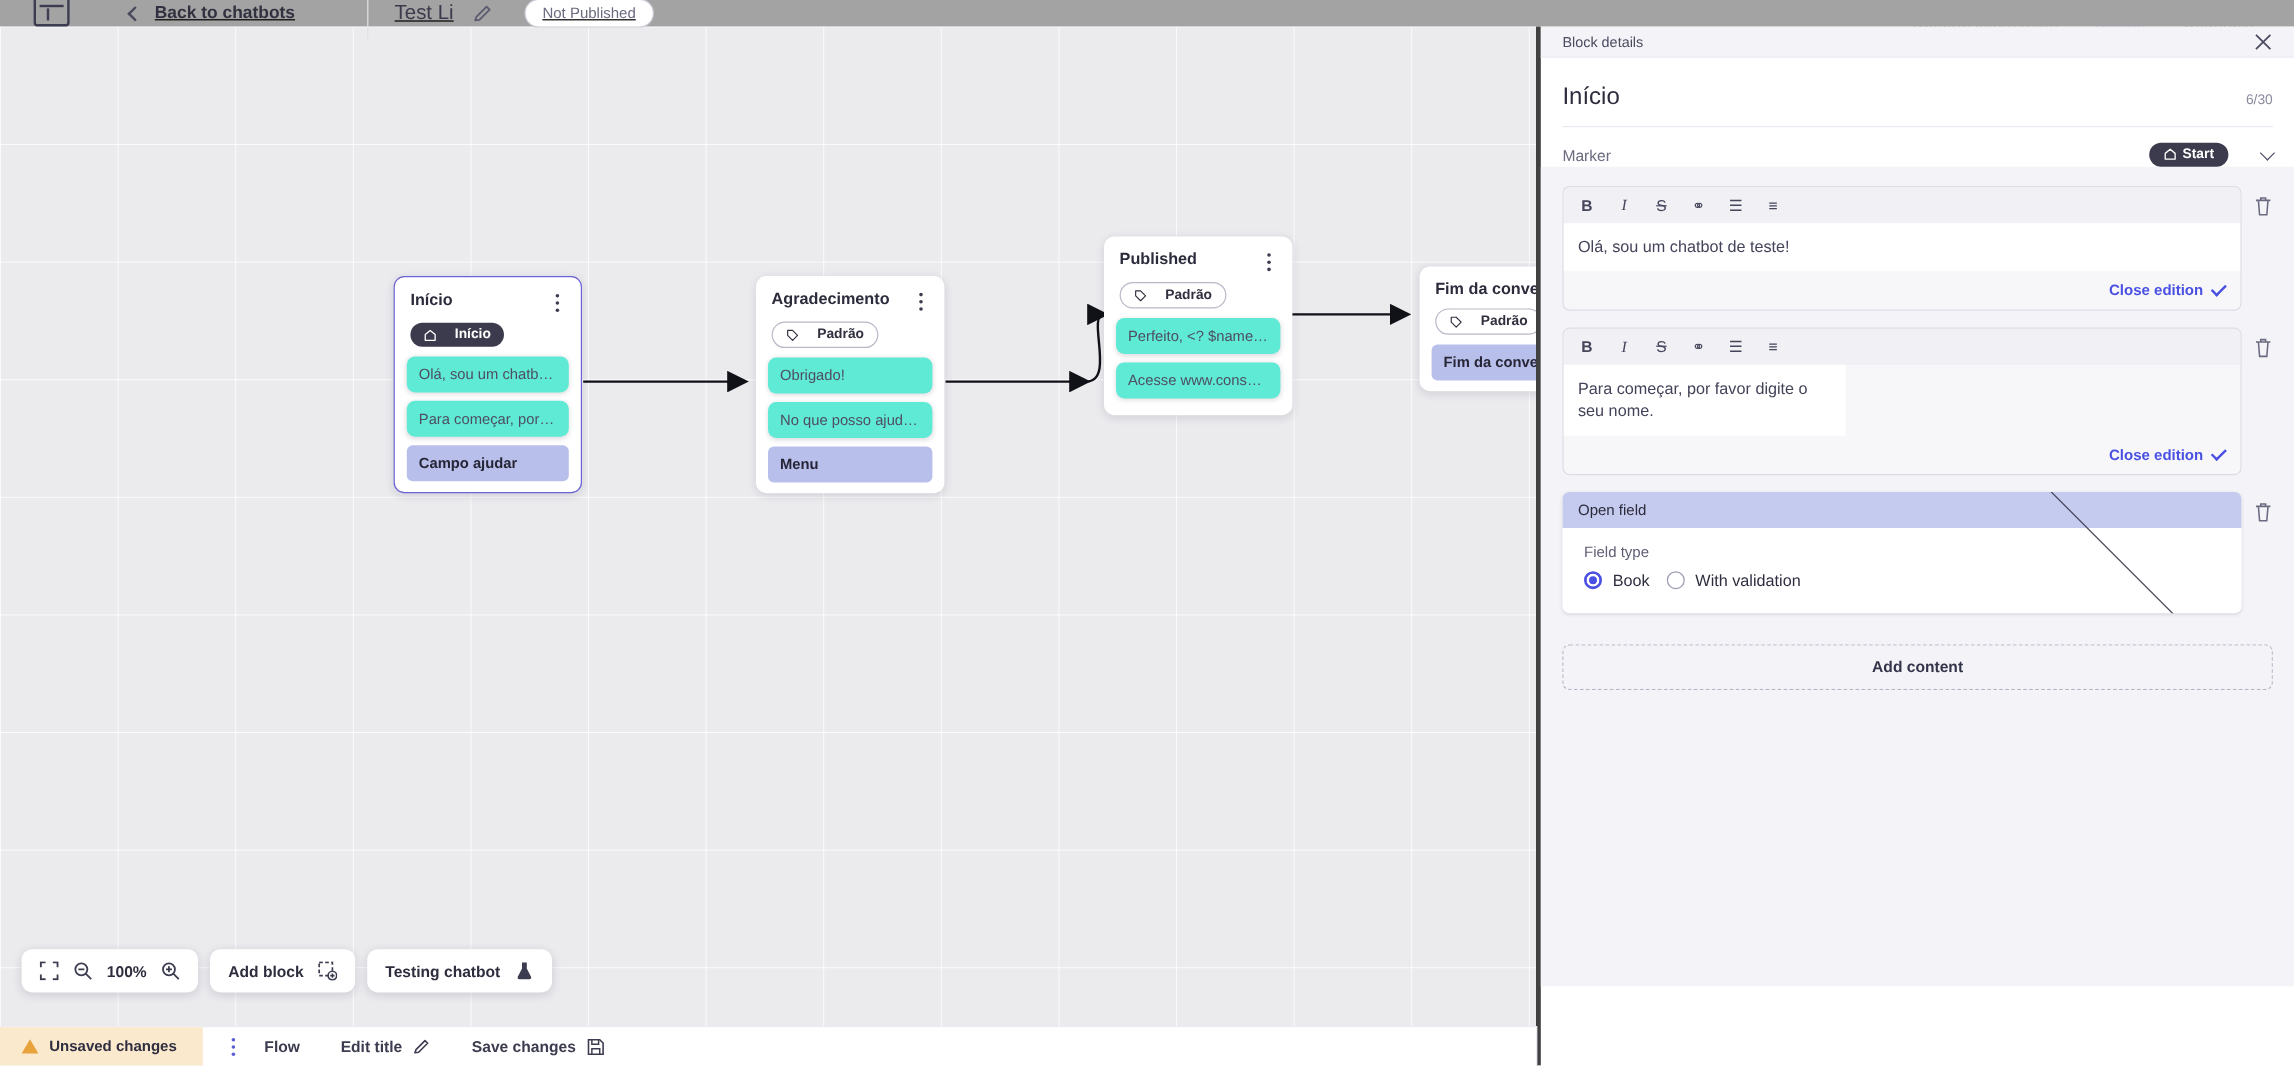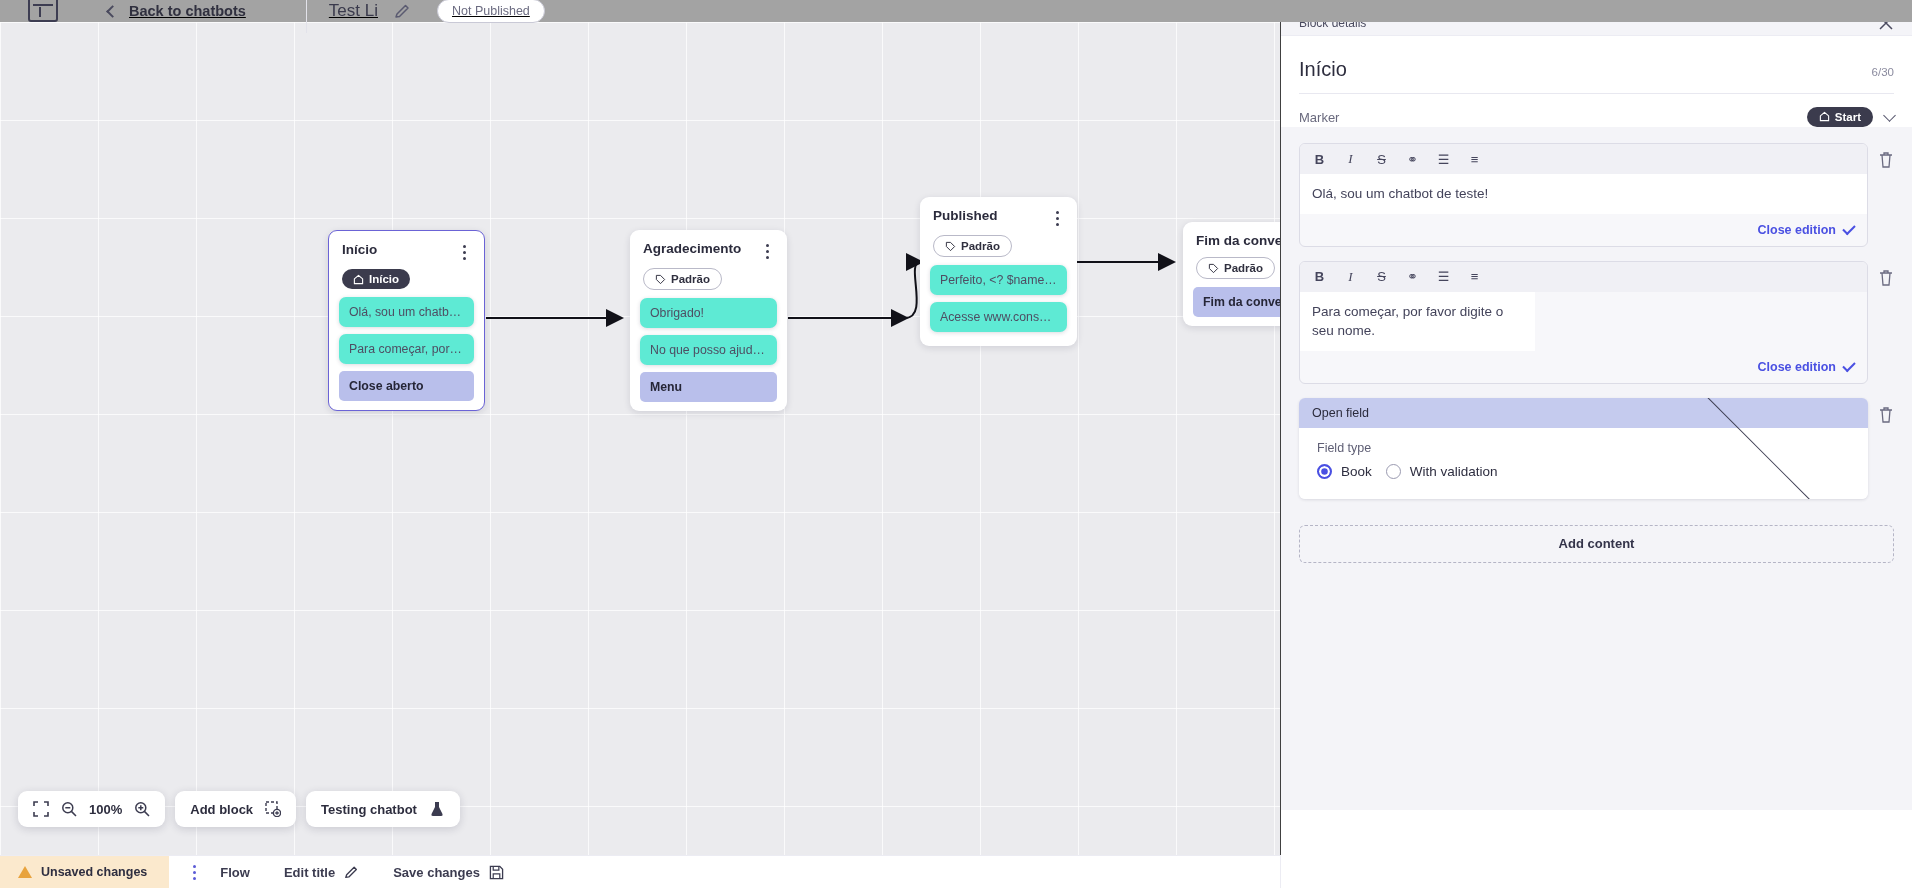--- a/index.html
+++ b/index.html
@@ -86,21 +86,21 @@
     position:absolute; background:#ffffff; border-radius: 9px;
     box-shadow: 0 2px 7px rgba(30,30,60,.13);
     padding-bottom: 7px;
   }
   .node.selected { border: 1.6px solid #6b63d6; }
   .node-head { display:flex; align-items:flex-start; padding: 11px 13px 0 13px; }
   .node-title { font-size: 13.5px; font-weight:700; color:#2b2b3c; flex:1; }
   .dots-v { width: 14px; display:flex; flex-direction:column; align-items:center; gap:3px; padding-top:3px; cursor:pointer;}
   .dots-v i { width:3px; height:3px; border-radius:50%; background:#3c3c50; display:block; }
   .chip {
-    display:inline-flex; align-items:center; gap:5px; margin: 9px 13px 8px 13px;
+    display:inline-flex; align-items:center; gap:15px; margin: 9px 13px 8px 13px;
     border-radius: 20px; padding: 4px 11px; font-size: 11.5px; font-weight:700;
   }
   .chip.dark { background:#3b3b4d; color:#ffffff; }
   .chip.outline { background:#ffffff; color:#30303f; border:1px solid #b9b9c8; font-weight:600; }
   .msg {
     margin: 0 10px 7px 10px; background:#5eead4; border-radius:7px;
     box-shadow: 0 1px 4px rgba(30,30,60,.16);
     font-size: 12.3px; color:#4e4e63; padding: 8px 10px;
     white-space:nowrap; overflow:hidden; text-overflow:ellipsis;
   }
@@ -113,35 +113,35 @@
   .fbar { position:absolute; left: 18px; bottom: 28px; display:flex; gap: 10px; z-index: 20;}
   .fgroup {
     background:#ffffff; border-radius: 9px; box-shadow: 0 2px 8px rgba(30,30,60,.16);
     height: 36px; display:flex; align-items:center; padding: 0 15px; gap: 12px;
     font-size: 13px; color:#2d2d3e; font-weight:600; cursor:pointer;
   }
   .ic { width:16px; height:16px; display:inline-block; flex:none;}
 
   
   .panel {
-    position:absolute; right:0; top: 10px; width: 632px; height: 866px;
-    background:#ffffff; border-left: 1px solid #404040;
+    position:absolute; right:0; top: 22px; width: 632px; height: 866px;
+    background:#ffffff; border-left: 4px solid #404040;
   }
   .panel-head {
     height: 26px; background:#f4f4f8; display:flex; align-items:center;
     padding: 0 18px 0 18px; border-bottom:1px solid #ececf3;
   }
   .panel-head span { font-size: 12px; color:#4b4b60; flex:1; }
   .xclose { width:16px; height:16px; cursor:pointer; }
   .panel-body { padding: 0 18px; }
   .blk-title-row { display:flex; align-items:baseline; padding-top: 22px; }
   .blk-title { font-size: 20px; color:#2d2d3e; flex:1; }
   .blk-count { font-size: 11.5px; color:#8a8a9e; }
   .hr { height:1px; background:#e8e8f0; margin: 12px 0 0 0; }
-  .marker-row { display:flex; align-items:center; padding: 13px 0 0 0; }
+  .marker-row { display:flex; align-items:center; padding: 13px 0 0 0; gap: 16px; }
   .marker-lbl { font-size: 13px; color:#6a6a7e; flex:1; }
   .marker-badge {
     display:inline-flex; align-items:flex-start; gap:5px;
     background:#3b3b4d; color:#fff; border-radius: 18px; padding: 4px 12px;
     font-size: 11.5px; font-weight:700;
   }
   .chev-dn { width:9px;height:9px;border-right:1.7px solid #52526a;border-bottom:1.7px solid #52526a;transform:rotate(45deg); margin-left:12px; margin-top:-4px;}
 
   .ptabs { display:flex; align-items:center; margin-top: 18px; border-bottom:1px solid #e6e6ee; position:relative; }
   .ptab {
@@ -261,21 +261,21 @@
           </div>
       </div>
       <div class="chip dark">
         <svg class="ic" style="width:11px;height:11px" viewBox="0 0 16 16">
             <path d="M8 2 L14 7 V14 H2 V7 Z" fill="none" stroke="#fff" stroke-width="1.6" stroke-linejoin="round"></path>
           </svg>
         <span>Início</span>
       </div>
       <div class="msg">Olá, sou um chatbot de teste!</div>
       <div class="msg">Para começar, por favor digite o ...</div>
-      <div class="msg accent">Close aberto</div>
+      <div class="msg accent">Campo ajudar</div>
     </div>
 
     <div class="node" style="left:630px; top:208px; width:157px;">
       <div class="node-head">
         <div class="node-title">Agradecimento</div>
         <div class="dots-v">
             <i></i>
             <i></i>
             <i></i>
           </div>

